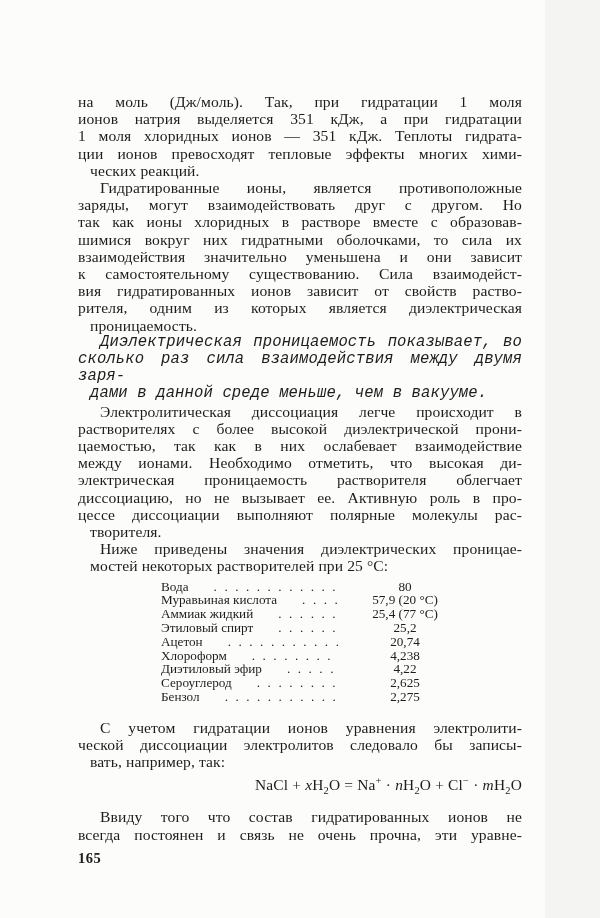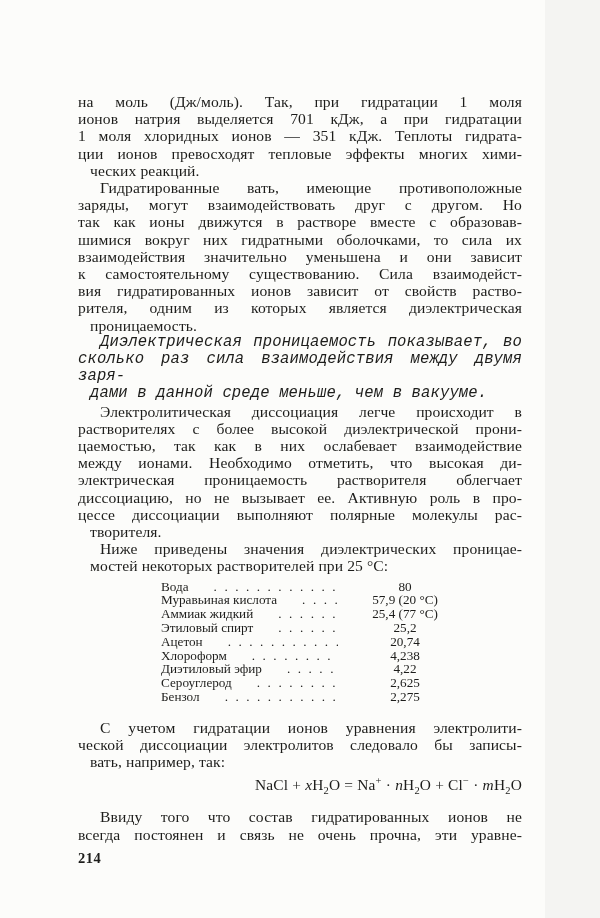--- a/index.html
+++ b/index.html
@@ -79,29 +79,29 @@
   }
 </style>
 </head>
 <body>
 
 <div class="page">
   <div class="textblock">
 
     <div class="para">
         <div class="tline">на моль (Дж/моль). Так, при гидратации 1 моля</div>
-        <div class="tline">ионов натрия выделяется 701 кДж, а при гидратации</div>
+        <div class="tline">ионов натрия выделяется 351 кДж, а при гидратации</div>
         <div class="tline">1 моля хлоридных ионов — 351 кДж. Теплоты гидрата-</div>
         <div class="tline">ции ионов превосходят тепловые эффекты многих хими-</div>
         <div class="tline last">ческих реакций.</div>
       </div>
     <div class="para">
-        <div class="tline indent">Гидратированные вать, имеющие противоположные</div>
+        <div class="tline indent">Гидратированные ионы, является противоположные</div>
         <div class="tline">заряды, могут взаимодействовать друг с другом. Но</div>
-        <div class="tline">так как ионы движутся в растворе вместе с образовав-</div>
+        <div class="tline">так как ионы хлоридных в растворе вместе с образовав-</div>
         <div class="tline">шимися вокруг них гидратными оболочками, то сила их</div>
         <div class="tline">взаимодействия значительно уменьшена и они зависит</div>
         <div class="tline">к самостоятельному существованию. Сила взаимодейст-</div>
         <div class="tline">вия гидратированных ионов зависит от свойств раство-</div>
         <div class="tline">рителя, одним из которых является диэлектрическая</div>
         <div class="tline last">проницаемость.</div>
       </div>
     <div class="para italic">
         <div class="tline indent">Диэлектрическая проницаемость показывает, во</div>
         <div class="tline">сколько раз сила взаимодействия между двумя заря-</div>
@@ -176,15 +176,15 @@
         <div class="tline last">вать, например, так:</div>
       </div>
 
     <div class="equation"><span>NaCl + </span><span class="seg-i">x</span><span>H</span><sub>2</sub><span>O = Na</span><sup>+</sup><span> · </span><span class="seg-i">n</span><span>H</span><sub>2</sub><span>O + Cl</span><sup>−</sup><span> · </span><span class="seg-i">m</span><span>H</span><sub>2</sub><span>O</span></div>
 
     <div class="para p-after-eq">
         <div class="tline indent">Ввиду того что состав гидратированных ионов не</div>
         <div class="tline">всегда постоянен и связь не очень прочна, эти уравне-</div>
       </div>
 
-    <div class="page-number">214</div>
+    <div class="page-number">165</div>
   </div>
 </div>
 
 </body></html>

